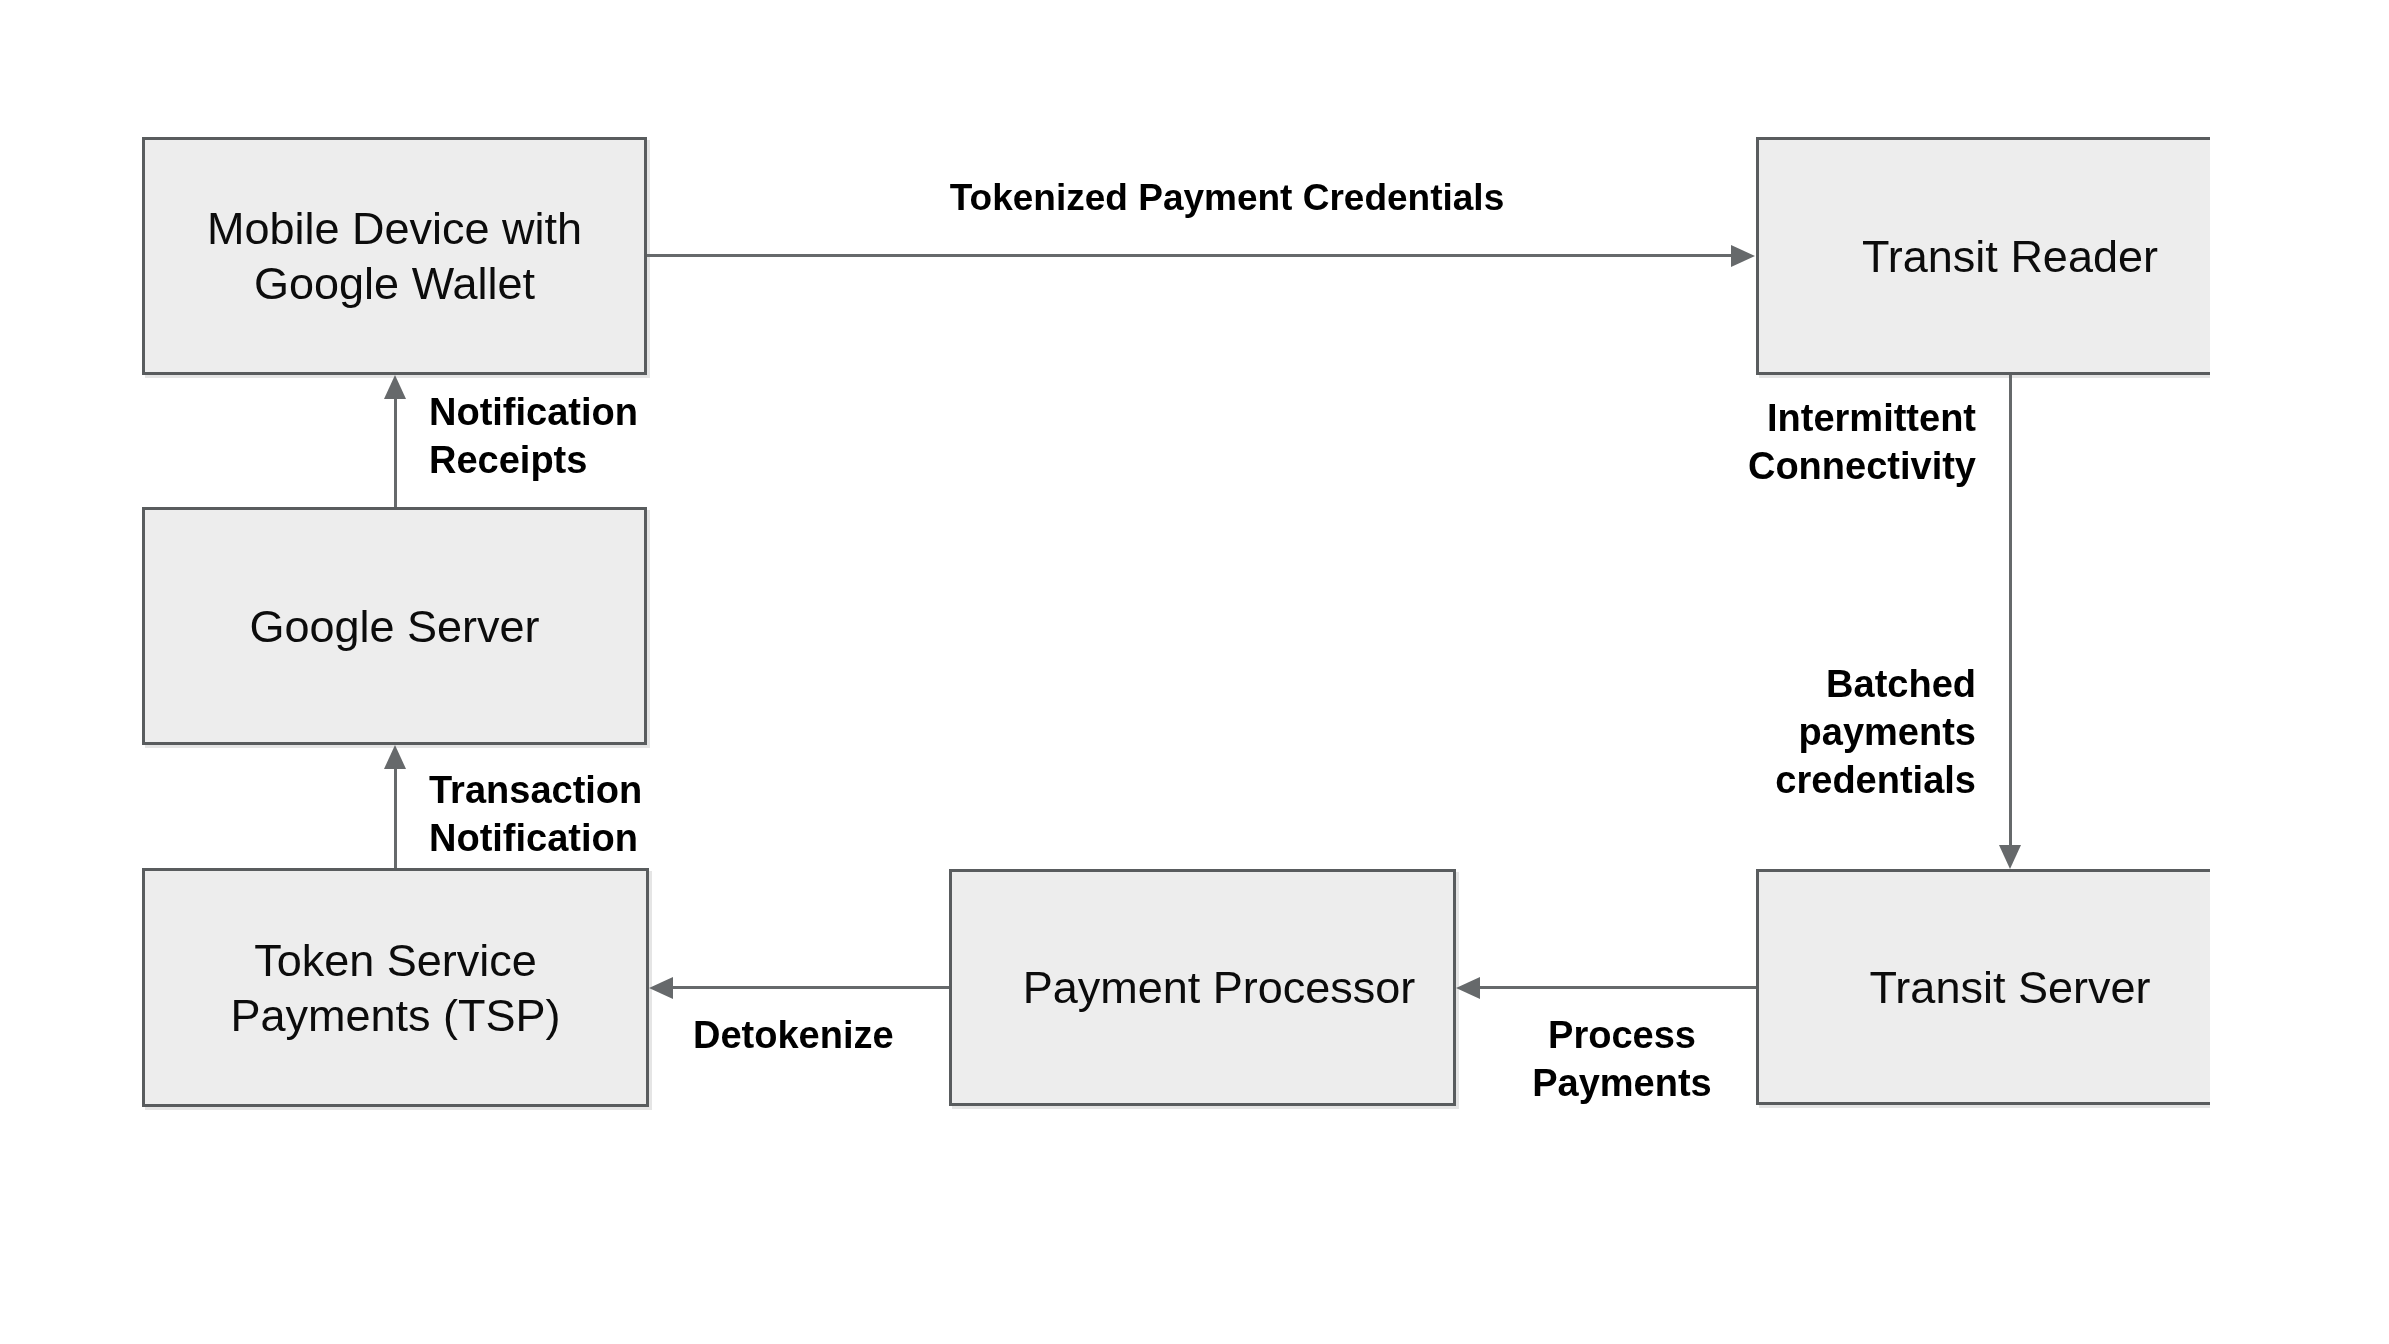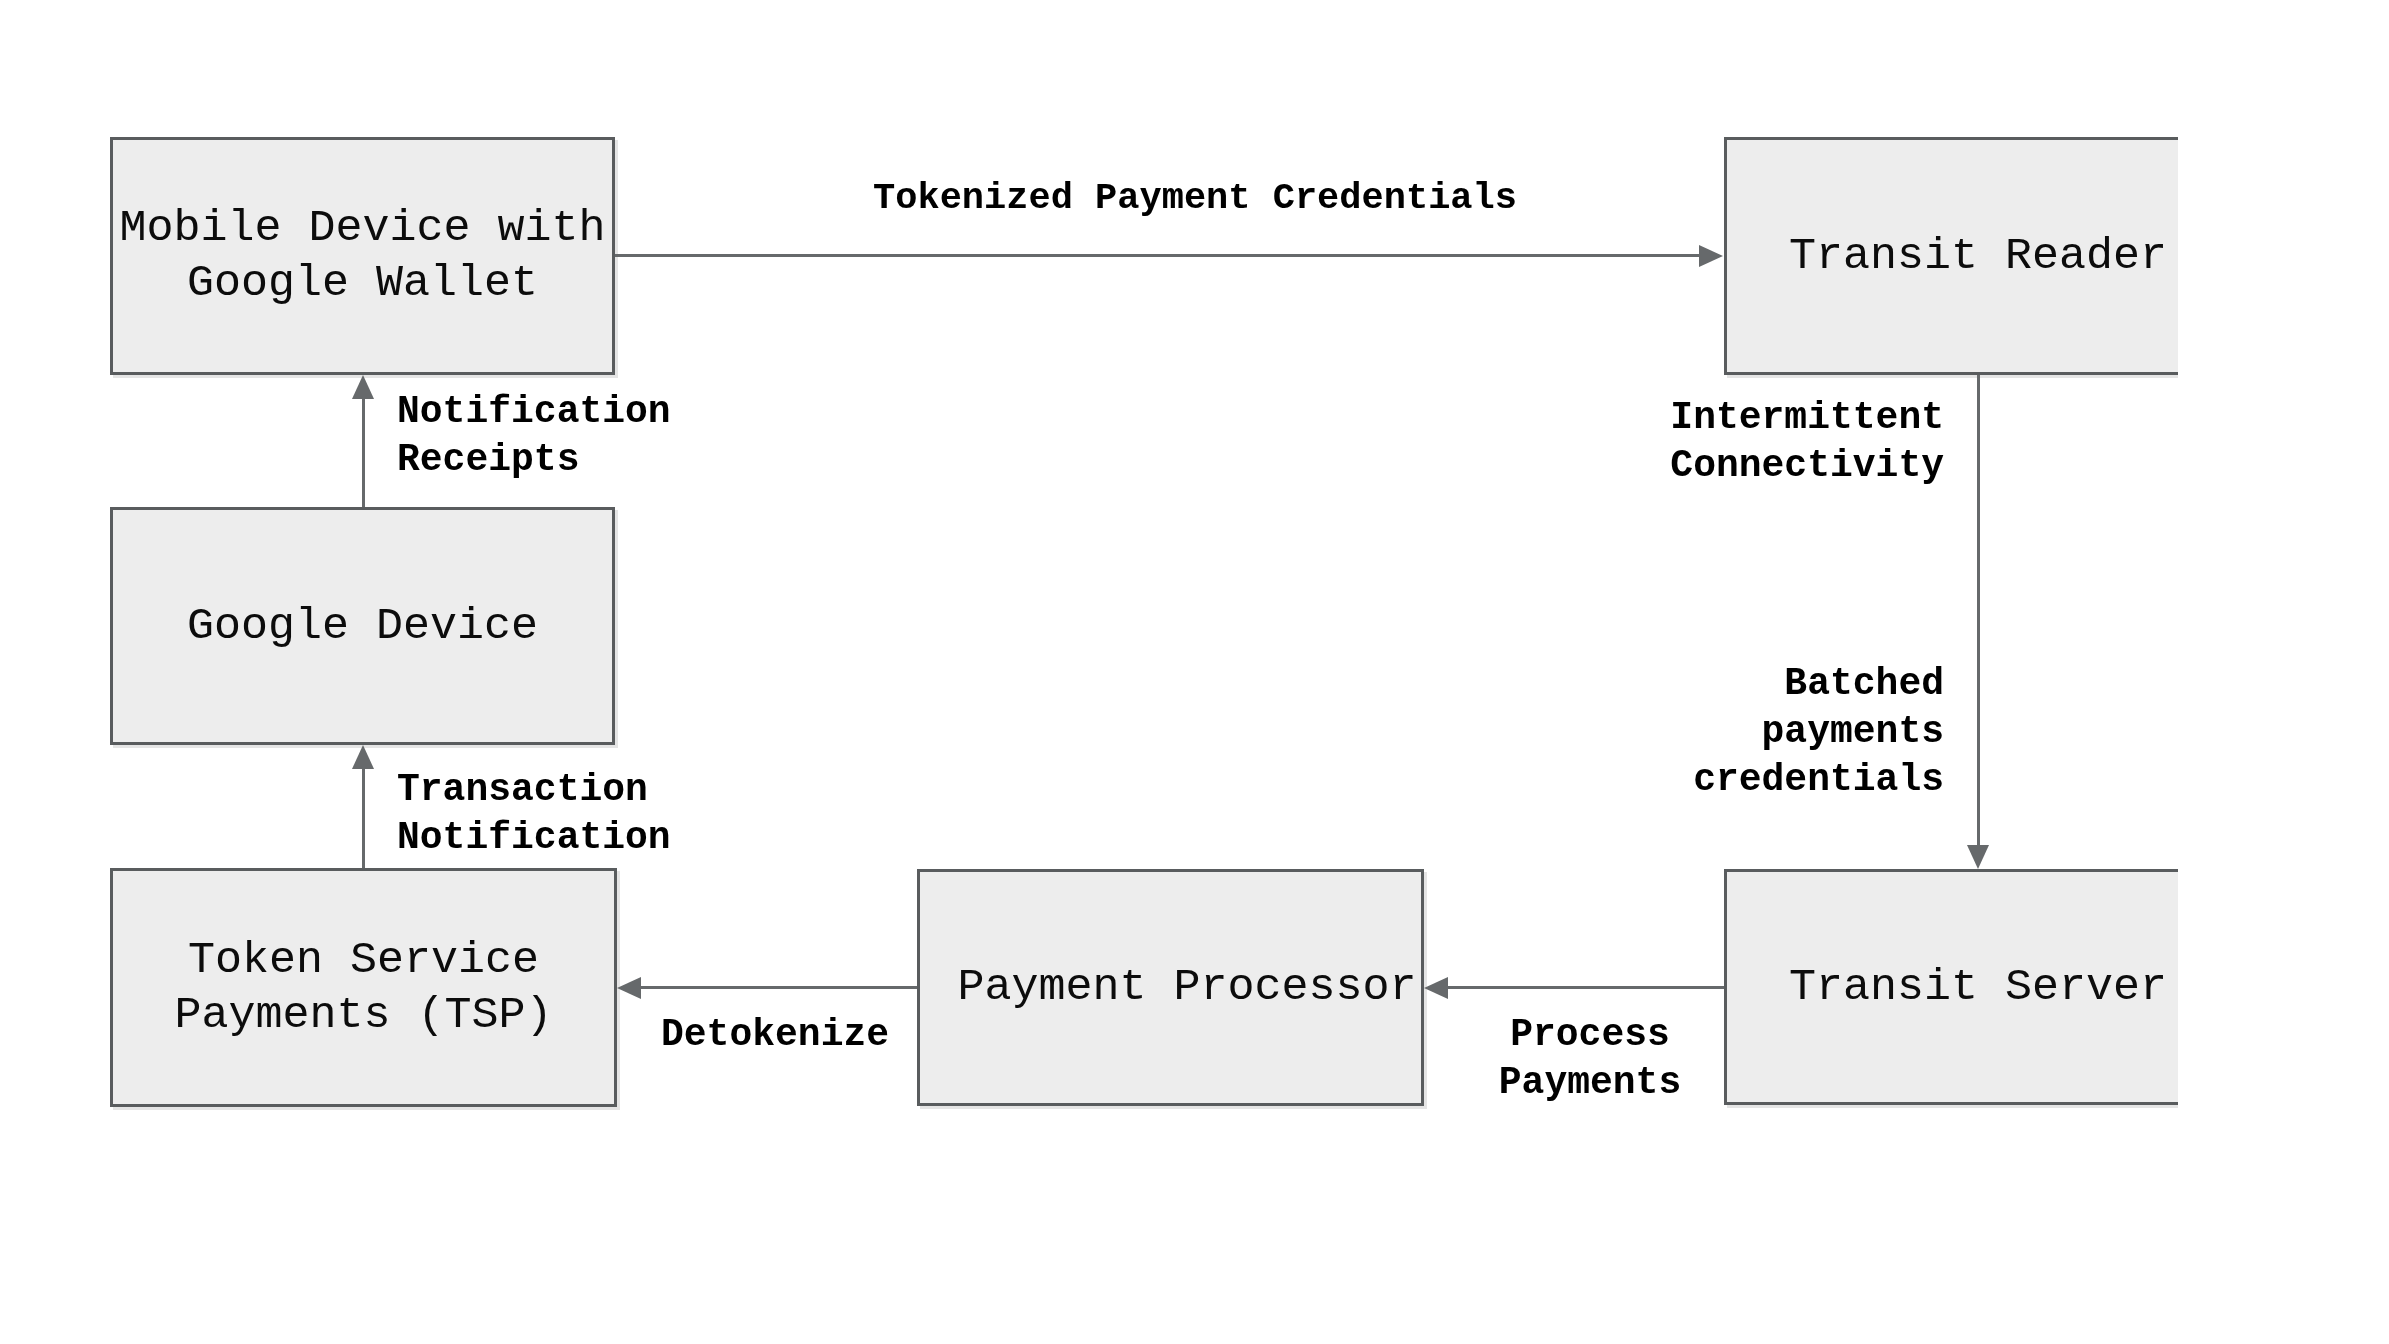--- a/index.html
+++ b/index.html
@@ -1,19 +1,20 @@
 <!DOCTYPE html>
 <html><head>
 <meta charset="utf-8">
 <style>
   html,body { margin:0; padding:0; background:#ffffff; }
   .canvas {
     position:relative; width:2178px; height:1344px;
     background:#ffffff; overflow:hidden;
-    font-family:Liberation Mono, monospace;
+    font-family:Liberation Sans, sans-serif;
+    margin-left:32px;
   }
   .node {
     position:absolute; box-sizing:border-box;
     background:#ededed; border:3px solid #595c5e;
     box-shadow:3px 3px 0 rgba(0,0,0,0.10);
     display:flex; flex-direction:column; align-items:center; justify-content:center;
     text-align:center; font-size:45px; line-height:55px; color:#0c0c0c;
   }
   .node .line { display:block; white-space:nowrap; }
   .edge-line { position:absolute; background:#66696b; }
@@ -75,21 +76,21 @@
   <div class="node" id="node-mobile">
     <span class="line">Mobile Device with</span>
     <span class="line">Google Wallet</span>
   </div>
 
   <div class="node" id="node-transit-reader">
     <span class="line">Transit Reader</span>
   </div>
 
   <div class="node" id="node-google-server">
-    <span class="line">Google Device</span>
+    <span class="line">Google Server</span>
   </div>
 
   <div class="node" id="node-tsp">
     <span class="line">Token Service</span>
     <span class="line">Payments (TSP)</span>
   </div>
 
   <div class="node" id="node-payment-processor">
     <span class="line">Payment Processor</span>
   </div>

